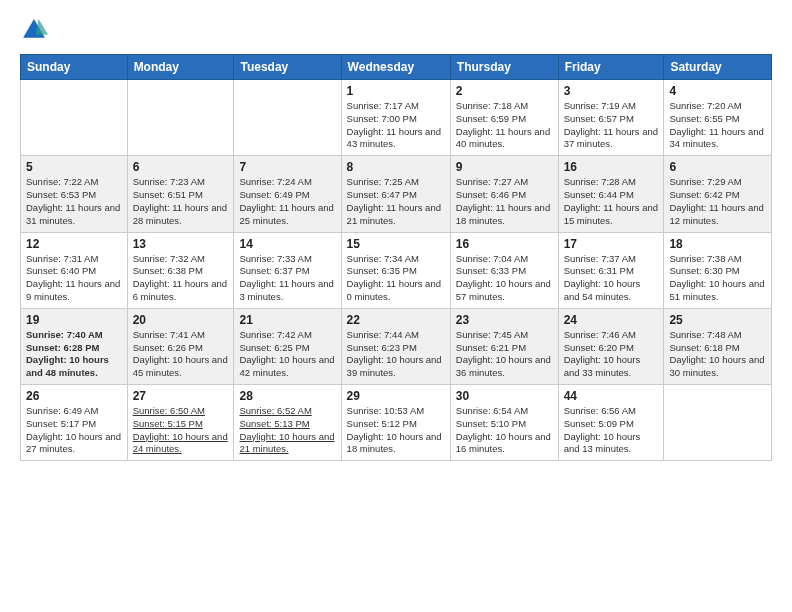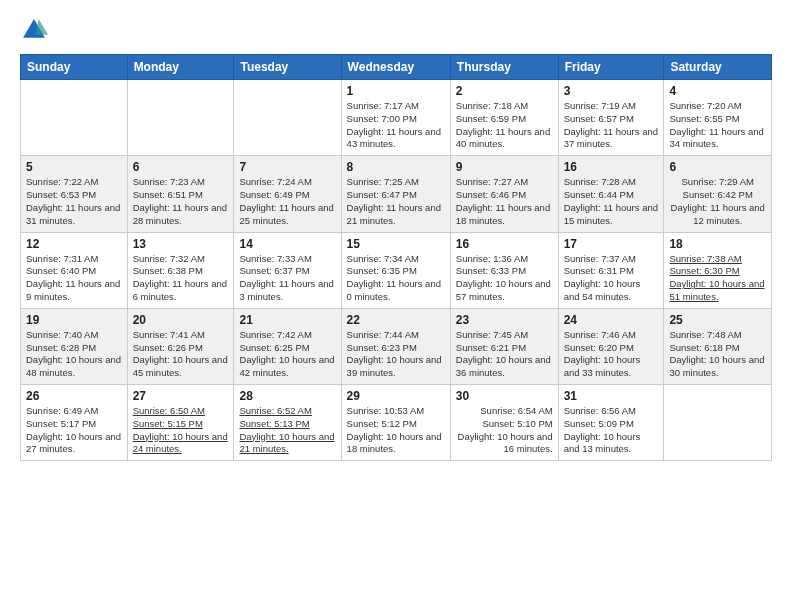--- a/index.html
+++ b/index.html
@@ -199,21 +199,21 @@
 Daylight: 11 hours and 18 minutes.</div>
           </td>
           <td>
             <div class="day-number">16</div>
             <div class="day-info" style="white-space: pre-line;">Sunrise: 7:28 AM
 Sunset: 6:44 PM
 Daylight: 11 hours and 15 minutes.</div>
           </td>
           <td>
             <div class="day-number">6</div>
-            <div class="day-info" style="white-space: pre-line; text-align: center;">Sunrise: 7:29 AM
+            <div class="day-info" style="white-space: pre-line;">Sunrise: 7:29 AM
 Sunset: 6:42 PM
 Daylight: 11 hours and 12 minutes.</div>
           </td>
         </tr>
         <tr>
           <td>
             <div class="day-number">12</div>
             <div class="day-info" style="white-space: pre-line;">Sunrise: 7:31 AM
 Sunset: 6:40 PM
 Daylight: 11 hours and 9 minutes.</div>
@@ -231,41 +231,41 @@
 Daylight: 11 hours and 3 minutes.</div>
           </td>
           <td>
             <div class="day-number">15</div>
             <div class="day-info" style="white-space: pre-line;">Sunrise: 7:34 AM
 Sunset: 6:35 PM
 Daylight: 11 hours and 0 minutes.</div>
           </td>
           <td>
             <div class="day-number">16</div>
-            <div class="day-info" style="white-space: pre-line;">Sunrise: 1:36 AM
+            <div class="day-info" style="white-space: pre-line;">Sunrise: 7:04 AM
 Sunset: 6:33 PM
 Daylight: 10 hours and 57 minutes.</div>
           </td>
           <td>
             <div class="day-number">17</div>
             <div class="day-info" style="white-space: pre-line;">Sunrise: 7:37 AM
 Sunset: 6:31 PM
 Daylight: 10 hours and 54 minutes.</div>
           </td>
           <td>
             <div class="day-number">18</div>
-            <div class="day-info" style="white-space: pre-line; text-decoration: underline;">Sunrise: 7:38 AM
+            <div class="day-info" style="white-space: pre-line;">Sunrise: 7:38 AM
 Sunset: 6:30 PM
 Daylight: 10 hours and 51 minutes.</div>
           </td>
         </tr>
         <tr>
           <td>
             <div class="day-number">19</div>
-            <div class="day-info" style="white-space: pre-line;">Sunrise: 7:40 AM
+            <div class="day-info" style="white-space: pre-line; font-weight: bold;">Sunrise: 7:40 AM
 Sunset: 6:28 PM
 Daylight: 10 hours and 48 minutes.</div>
           </td>
           <td>
             <div class="day-number">20</div>
             <div class="day-info" style="white-space: pre-line;">Sunrise: 7:41 AM
 Sunset: 6:26 PM
 Daylight: 10 hours and 45 minutes.</div>
           </td>
           <td>
@@ -319,26 +319,26 @@
 Daylight: 10 hours and 21 minutes.</div>
           </td>
           <td>
             <div class="day-number">29</div>
             <div class="day-info" style="white-space: pre-line;">Sunrise: 10:53 AM
 Sunset: 5:12 PM
 Daylight: 10 hours and 18 minutes.</div>
           </td>
           <td>
             <div class="day-number">30</div>
-            <div class="day-info" style="white-space: pre-line; text-align: right;">Sunrise: 6:54 AM
+            <div class="day-info" style="white-space: pre-line;">Sunrise: 6:54 AM
 Sunset: 5:10 PM
 Daylight: 10 hours and 16 minutes.</div>
           </td>
           <td>
-            <div class="day-number">31</div>
+            <div class="day-number">44</div>
             <div class="day-info" style="white-space: pre-line;">Sunrise: 6:56 AM
 Sunset: 5:09 PM
 Daylight: 10 hours and 13 minutes.</div>
           </td>
           <td class="empty-cell"></td>
         </tr>
       </tbody>
   </table>
 </div>
 

